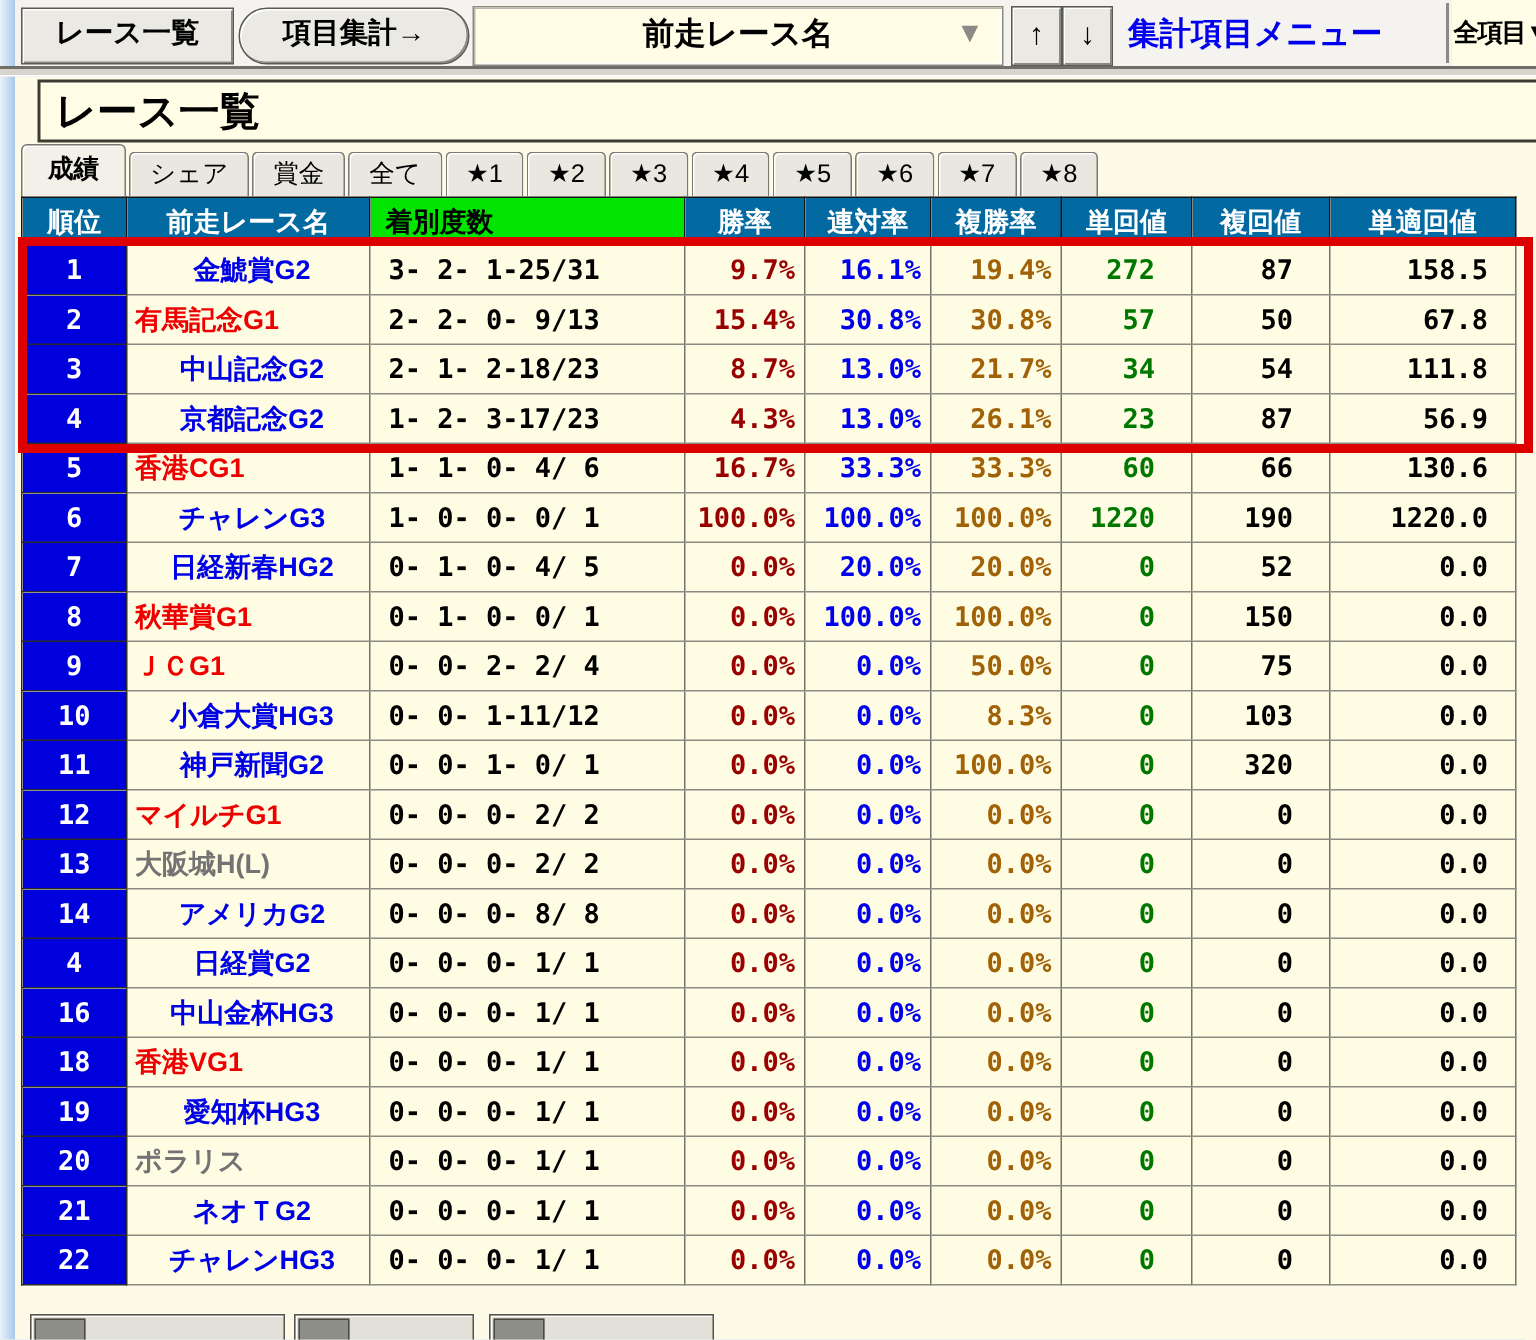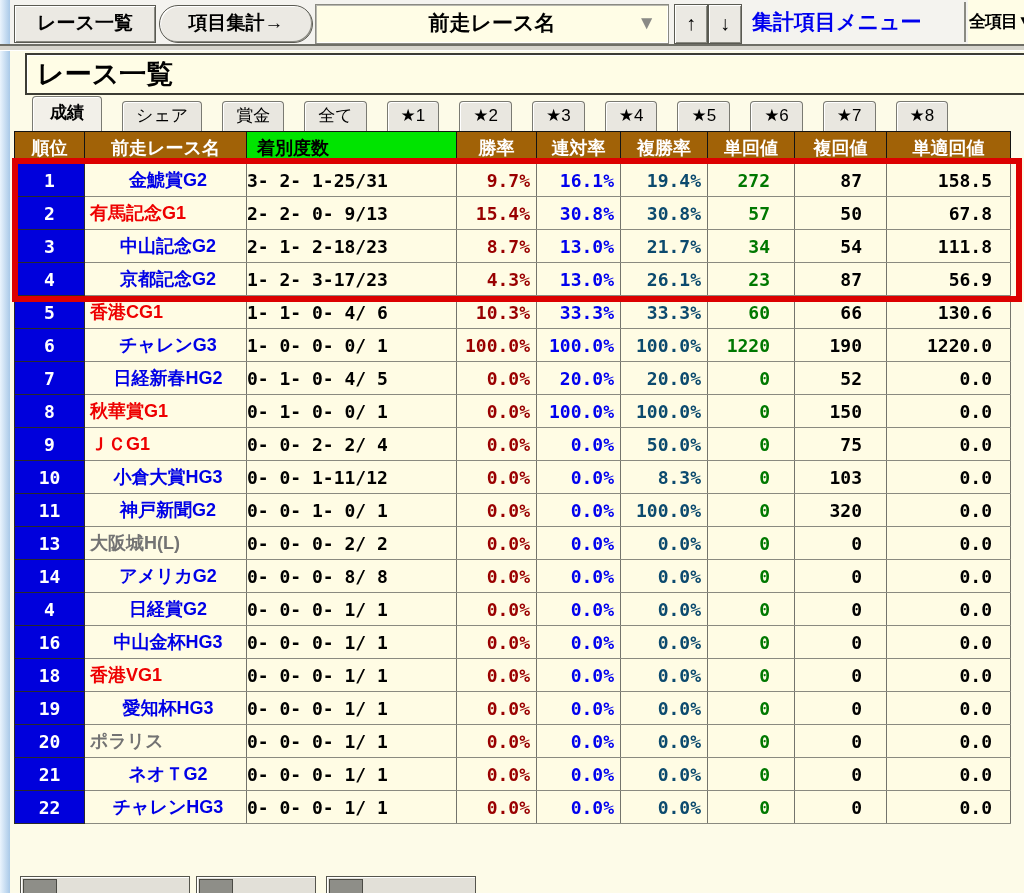--- a/index.html
+++ b/index.html
@@ -37,41 +37,41 @@
   
   .main{position:absolute;left:10px;top:51px;width:1014px;height:842px;background:#fdfbe8;}
   .title-box{position:absolute;left:15px;top:2px;right:-6px;height:42px;background:#fffde6;
     border:2px solid #3c3c34;box-shadow:inset 1px 1px 0 #ffffff;
     font-size:27px;font-weight:bold;color:#000;line-height:38px;padding-left:10px;box-sizing:border-box;}
   
   .tabs{position:absolute;left:4px;top:45px;height:35px;white-space:nowrap;}
   .tab{display:inline-block;vertical-align:bottom;height:29px;background:#e9e7e0;
     border:1px solid #7a7a72;border-bottom:none;border-radius:4px 4px 0 0;
     box-shadow:inset 1px 1px 0 #ffffff;padding:0 13px;margin-right:2px;
-    font-size:17px;color:#000;line-height:28px;margin-left:18px;}
+    font-size:17px;color:#000;line-height:28px;}
   .tab.active{height:34px;background:#f2f0e9;font-weight:bold;padding:0 17px;line-height:32px;}
   
   .table-wrap{position:absolute;left:4px;top:80px;}
   table{border-collapse:collapse;table-layout:fixed;width:996px;}
-  th{height:31px;background:#a16207;color:#fff;font-size:18px;font-weight:bold;
+  th{height:31px;background:#0369a1;color:#fff;font-size:18px;font-weight:bold;
     border:1px solid #141414;padding:0;text-align:center;overflow:hidden;}
   th.bright{background:#00e400;color:#000;text-align:left;padding-left:10px;}
   td{height:32px;background:#fffce4;font-size:18px;font-weight:bold;color:#000;
     border-top:1px solid #aaaaa0;border-bottom:1px solid #8a8a80;
     border-left:1px solid #74746c;border-right:1px solid #74746c;
     padding:0;overflow:hidden;white-space:nowrap;}
   td.rank{background:#0000dc;color:#fff;text-align:center;border-color:#2a2a2a;
     font-family:"DejaVu Sans Mono","Liberation Mono",monospace;}
   td.race{padding-left:5px;}
   td.race.blue{color:#0000e6;text-align:center;} td.race.red{color:#ee0000;} td.race.black{color:#737373;}
-  td.record{font-family:"DejaVu Sans Mono","Liberation Mono",monospace;white-space:pre;padding-left:0;}
+  td.record{font-family:"DejaVu Sans Mono","Liberation Mono",monospace;white-space:pre;padding-left:12px;}
   td.num{text-align:right;font-family:"DejaVu Sans Mono","Liberation Mono",monospace;}
   td.win{color:#990000;padding-right:6px;}
   td.quin{color:#0000ee;padding-right:6px;}
-  td.show{color:#0c4a6e;padding-right:6px;margin-top:40px;}
+  td.show{color:#a16207;padding-right:6px;margin-top:40px;}
   td.winroi{color:#007800;padding-right:24px;}
   td.placeroi{color:#000000;padding-right:24px;}
   td.adjroi{color:#000000;padding-right:18px;}
   
   .highlight-rect{position:absolute;left:-2px;top:27px;width:1010px;height:144px;
     border:6px solid #dc0000;box-sizing:border-box;pointer-events:none;z-index:5;}
   
   .bottom-group{position:absolute;top:876px;height:26px;background:#e2e0d8;
     border:1px solid #55554d;box-shadow:inset 1px 1px 0 #ffffff;z-index:6;}
   .bottom-group .knob{width:32px;height:18px;background:#8e8e88;border:1px solid #4a4a44;margin:2px;}
@@ -169,21 +169,21 @@
             <td class="num quin">13.0%</td>
             <td class="num show">26.1%</td>
             <td class="num winroi">23</td>
             <td class="num placeroi">87</td>
             <td class="num adjroi">56.9</td>
           </tr>
           <tr>
             <td class="rank">5</td>
             <td class="race red">香港CG1</td>
             <td class="record">1- 1- 0- 4/ 6</td>
-            <td class="num win">10.3%</td>
+            <td class="num win">16.7%</td>
             <td class="num quin">33.3%</td>
             <td class="num show">33.3%</td>
             <td class="num winroi">60</td>
             <td class="num placeroi">66</td>
             <td class="num adjroi">130.6</td>
           </tr>
           <tr>
             <td class="rank">6</td>
             <td class="race blue">チャレンG3</td>
             <td class="record">1- 0- 0- 0/ 1</td>
@@ -243,20 +243,31 @@
             <td class="race blue">神戸新聞G2</td>
             <td class="record">0- 0- 1- 0/ 1</td>
             <td class="num win">0.0%</td>
             <td class="num quin">0.0%</td>
             <td class="num show">100.0%</td>
             <td class="num winroi">0</td>
             <td class="num placeroi">320</td>
             <td class="num adjroi">0.0</td>
           </tr>
           <tr>
+            <td class="rank">12</td>
+            <td class="race red">マイルチG1</td>
+            <td class="record">0- 0- 0- 2/ 2</td>
+            <td class="num win">0.0%</td>
+            <td class="num quin">0.0%</td>
+            <td class="num show">0.0%</td>
+            <td class="num winroi">0</td>
+            <td class="num placeroi">0</td>
+            <td class="num adjroi">0.0</td>
+          </tr>
+          <tr>
             <td class="rank">13</td>
             <td class="race black">大阪城H(L)</td>
             <td class="record">0- 0- 0- 2/ 2</td>
             <td class="num win">0.0%</td>
             <td class="num quin">0.0%</td>
             <td class="num show">0.0%</td>
             <td class="num winroi">0</td>
             <td class="num placeroi">0</td>
             <td class="num adjroi">0.0</td>
           </tr>

